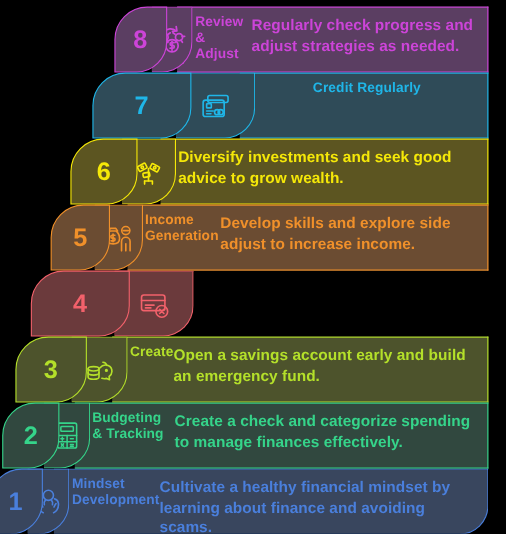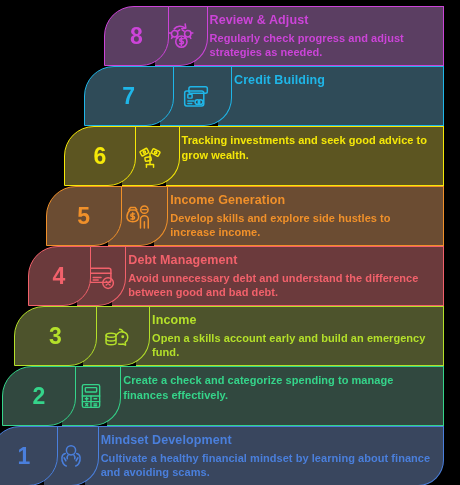--- a/index.html
+++ b/index.html
@@ -51,34 +51,34 @@
   
   .panel{
     position:relative;
     margin-left:-14px;
     box-sizing:border-box;
     border:1.3px solid var(--c);
     border-left:none;
     background:var(--fill);
     padding:6px 10px 5px 16px;
     z-index:1;
-    display:flex;flex-direction:column;justify-content:space-between;
+    display:flex;justify-content:center;
     overflow:hidden;
   }
   .panel .title{
     color:var(--c);
     font-size:12.5px;
     font-weight:bold;
     line-height:1.15;
     margin-bottom:3px;
     letter-spacing:0.1px;
   }
   .panel .desc{
     color:var(--c);
-    font-size:11px;
+    font-size:14px;
     font-weight:bold;
     line-height:1.33;
     letter-spacing:0.05px;
   }
 
   
   .row.first .panel{border-radius:0 0 26px 0;}
   .row.first .numbox{border-radius:30px 0 30px 0;}
 </style>
 </head>
@@ -116,120 +116,117 @@
           <rect x="14" y="11" width="26" height="9" rx="2.5"></rect>
           <rect x="8" y="17" width="27" height="21" rx="3"></rect>
           <rect x="12.5" y="21.5" width="6" height="5.5" rx="1"></rect>
           <line x1="12.5" y1="31" x2="21" y2="31"></line>
           <line x1="12.5" y1="34.5" x2="18" y2="34.5"></line>
           <circle cx="26" cy="32.5" r="3.3"></circle>
           <circle cx="30.5" cy="32.5" r="3.3"></circle>
         </svg>
       </div>
       <div class="panel" style="flex: 1 1 auto;">
-        <div class="title">Credit Building</div>
+        <div class="title">Credit Regularly</div>
       </div>
     </div>
     <div class="row" style="--c: #f5e808; --fill: #5c5521; left: 64px; top: 126px; width: 380px;">
       <div class="numbox">
         <span class="num">6</span>
       </div>
       <div class="iconbox">
         <svg width="34" height="34" viewBox="0 0 48 48" fill="none" stroke="#f5e808" stroke-width="2.1" stroke-linecap="round" stroke-linejoin="round">
           <rect x="10.5" y="15" width="11" height="7" rx="1.2" transform="rotate(-28 16 18.5)"></rect>
           <circle cx="16" cy="18.4" r="1.6"></circle>
           <rect x="26.5" y="15.5" width="11" height="7" rx="1.2" transform="rotate(28 32 19)"></rect>
           <circle cx="32" cy="19" r="1.6"></circle>
           <rect x="17" y="25.5" width="8.5" height="5.5" rx="1.2" transform="rotate(-10 21 28)"></rect>
           <line x1="24" y1="20" x2="24" y2="36"></line>
           <path d="M19 36h10v4"></path>
           <path d="M19 36v4"></path>
         </svg>
       </div>
       <div class="panel" style="flex: 1 1 auto;">
-        <div class="desc">Tracking investments and seek good advice to grow wealth.</div>
+        <div class="desc">Diversify investments and seek good advice to grow wealth.</div>
       </div>
     </div>
     <div class="row" style="--c: #f0902a; --fill: #6b4c32; left: 46px; top: 186px; width: 398px;">
       <div class="numbox">
         <span class="num">5</span>
       </div>
       <div class="iconbox">
         <svg width="34" height="34" viewBox="0 0 48 48" fill="none" stroke="#f0902a" stroke-width="2.1" stroke-linecap="round" stroke-linejoin="round">
           <path d="M11 15.5l2.2-3.4h7l2.2 3.4"></path>
           <path d="M13 15.5c-3 2.6-4.6 6.1-4.6 9.6 0 4.3 3.4 6.9 8.3 6.9s8.3-2.6 8.3-6.9c0-3.5-1.6-7-4.6-9.6z"></path>
           <path d="M19 21h-3.4c-1 0-1.8.8-1.8 1.8s.8 1.8 1.8 1.8h1.8c1 0 1.8.8 1.8 1.8s-.8 1.8-1.8 1.8H14"></path>
           <line x1="16.6" y1="19.4" x2="16.6" y2="29.4"></line>
           <circle cx="33" cy="15" r="5.2"></circle>
           <line x1="29.8" y1="15" x2="36.2" y2="15"></line>
           <path d="M27.5 41V29c0-3 2.4-5.4 5.5-5.4s5.5 2.4 5.5 5.4v12"></path>
           <line x1="33" y1="32" x2="33" y2="41"></line>
         </svg>
       </div>
       <div class="panel" style="flex: 1 1 auto;">
         <div class="title">Income Generation</div>
-        <div class="desc">Develop skills and explore side hustles to increase income.</div>
+        <div class="desc">Develop skills and explore side adjust to increase income.</div>
       </div>
     </div>
     <div class="row" style="--c: #f2616b; --fill: #6b3a3c; left: 28px; top: 246px; width: 416px;">
       <div class="numbox">
         <span class="num">4</span>
       </div>
       <div class="iconbox">
         <svg width="34" height="34" viewBox="0 0 48 48" fill="none" stroke="#f2616b" stroke-width="2.1" stroke-linecap="round" stroke-linejoin="round">
           <rect x="8" y="13" width="30" height="20" rx="3"></rect>
           <line x1="8" y1="20" x2="38" y2="20"></line>
           <line x1="13" y1="26" x2="24" y2="26"></line>
           <line x1="13" y1="29.5" x2="20" y2="29.5"></line>
           <circle cx="34" cy="34" r="7.5" fill="none"></circle>
           <path d="M31.3 31.3l5.4 5.4M36.7 31.3l-5.4 5.4"></path>
         </svg>
       </div>
-      <div class="panel" style="flex: 1 1 auto;">
-        <div class="title">Debt Management</div>
-        <div class="desc">Avoid unnecessary debt and understand the difference between good and bad debt.</div>
-      </div>
     </div>
     <div class="row" style="--c: #b4e02a; --fill: #4d532c; left: 14px; top: 306px; width: 430px;">
       <div class="numbox">
         <span class="num">3</span>
       </div>
       <div class="iconbox">
         <svg width="34" height="34" viewBox="0 0 48 48" fill="none" stroke="#b4e02a" stroke-width="2.1" stroke-linecap="round" stroke-linejoin="round">
           <ellipse cx="17" cy="23" rx="7" ry="2.8"></ellipse>
           <path d="M10 23v10.5c0 1.6 3.1 2.9 7 2.9s7-1.3 7-2.9V23"></path>
           <path d="M10 28.2c0 1.6 3.1 2.9 7 2.9s7-1.3 7-2.9"></path>
           <path d="M25 22c2.6-3.2 7-4.6 10.6-3.2 3.1 1.2 5.1 4.3 5 7.7-.1 2.6-1.5 5-3.6 6.4l.5 4-3.6-1.6c-2 .6-4.2.6-6.2-.1"></path>
           <path d="M34 18.5c-.6-2.3-2.6-3.9-5-4"></path>
           <circle cx="33.5" cy="25" r="1"></circle>
         </svg>
       </div>
       <div class="panel" style="flex: 1 1 auto;">
-        <div class="title">Income</div>
-        <div class="desc">Open a skills account early and build an emergency fund.</div>
+        <div class="title">Create</div>
+        <div class="desc">Open a savings account early and build an emergency fund.</div>
       </div>
     </div>
     <div class="row" style="--c: #35d48a; --fill: #31483f; left: 2px; top: 366px; width: 442px;">
       <div class="numbox">
         <span class="num">2</span>
       </div>
       <div class="iconbox">
         <svg width="32" height="32" viewBox="0 0 48 48" fill="none" stroke="#35d48a" stroke-width="2.1" stroke-linecap="round" stroke-linejoin="round">
           <rect x="11" y="7" width="26" height="34" rx="2.5"></rect>
           <rect x="15.5" y="11.5" width="17" height="6.5" rx="1"></rect>
           <line x1="11" y1="24" x2="37" y2="24"></line>
           <line x1="11" y1="32.5" x2="37" y2="32.5"></line>
           <line x1="24" y1="24" x2="24" y2="41"></line>
           <path d="M15.5 28.2h4M17.5 26.2v4"></path>
           <path d="M28.5 28.2h4"></path>
           <path d="M16.1 35.3l3 3.2M19.1 35.3l-3 3.2"></path>
           <path d="M28.5 36h4M28.5 38.6h4"></path>
         </svg>
       </div>
       <div class="panel" style="flex: 1 1 auto;">
+        <div class="title">Budgeting &amp; Tracking</div>
         <div class="desc">Create a check and categorize spending to manage finances effectively.</div>
       </div>
     </div>
     <div class="row first" style="--c: #4a7fdc; --fill: #39465e; left: -10px; top: 426px; width: 454px;">
       <div class="numbox">
         <span class="num">1</span>
       </div>
       <div class="iconbox">
         <svg width="34" height="34" viewBox="0 0 48 48" fill="none" stroke="#4a7fdc" stroke-width="2.1" stroke-linecap="round" stroke-linejoin="round">
           <circle cx="24" cy="16" r="6.5"></circle>

